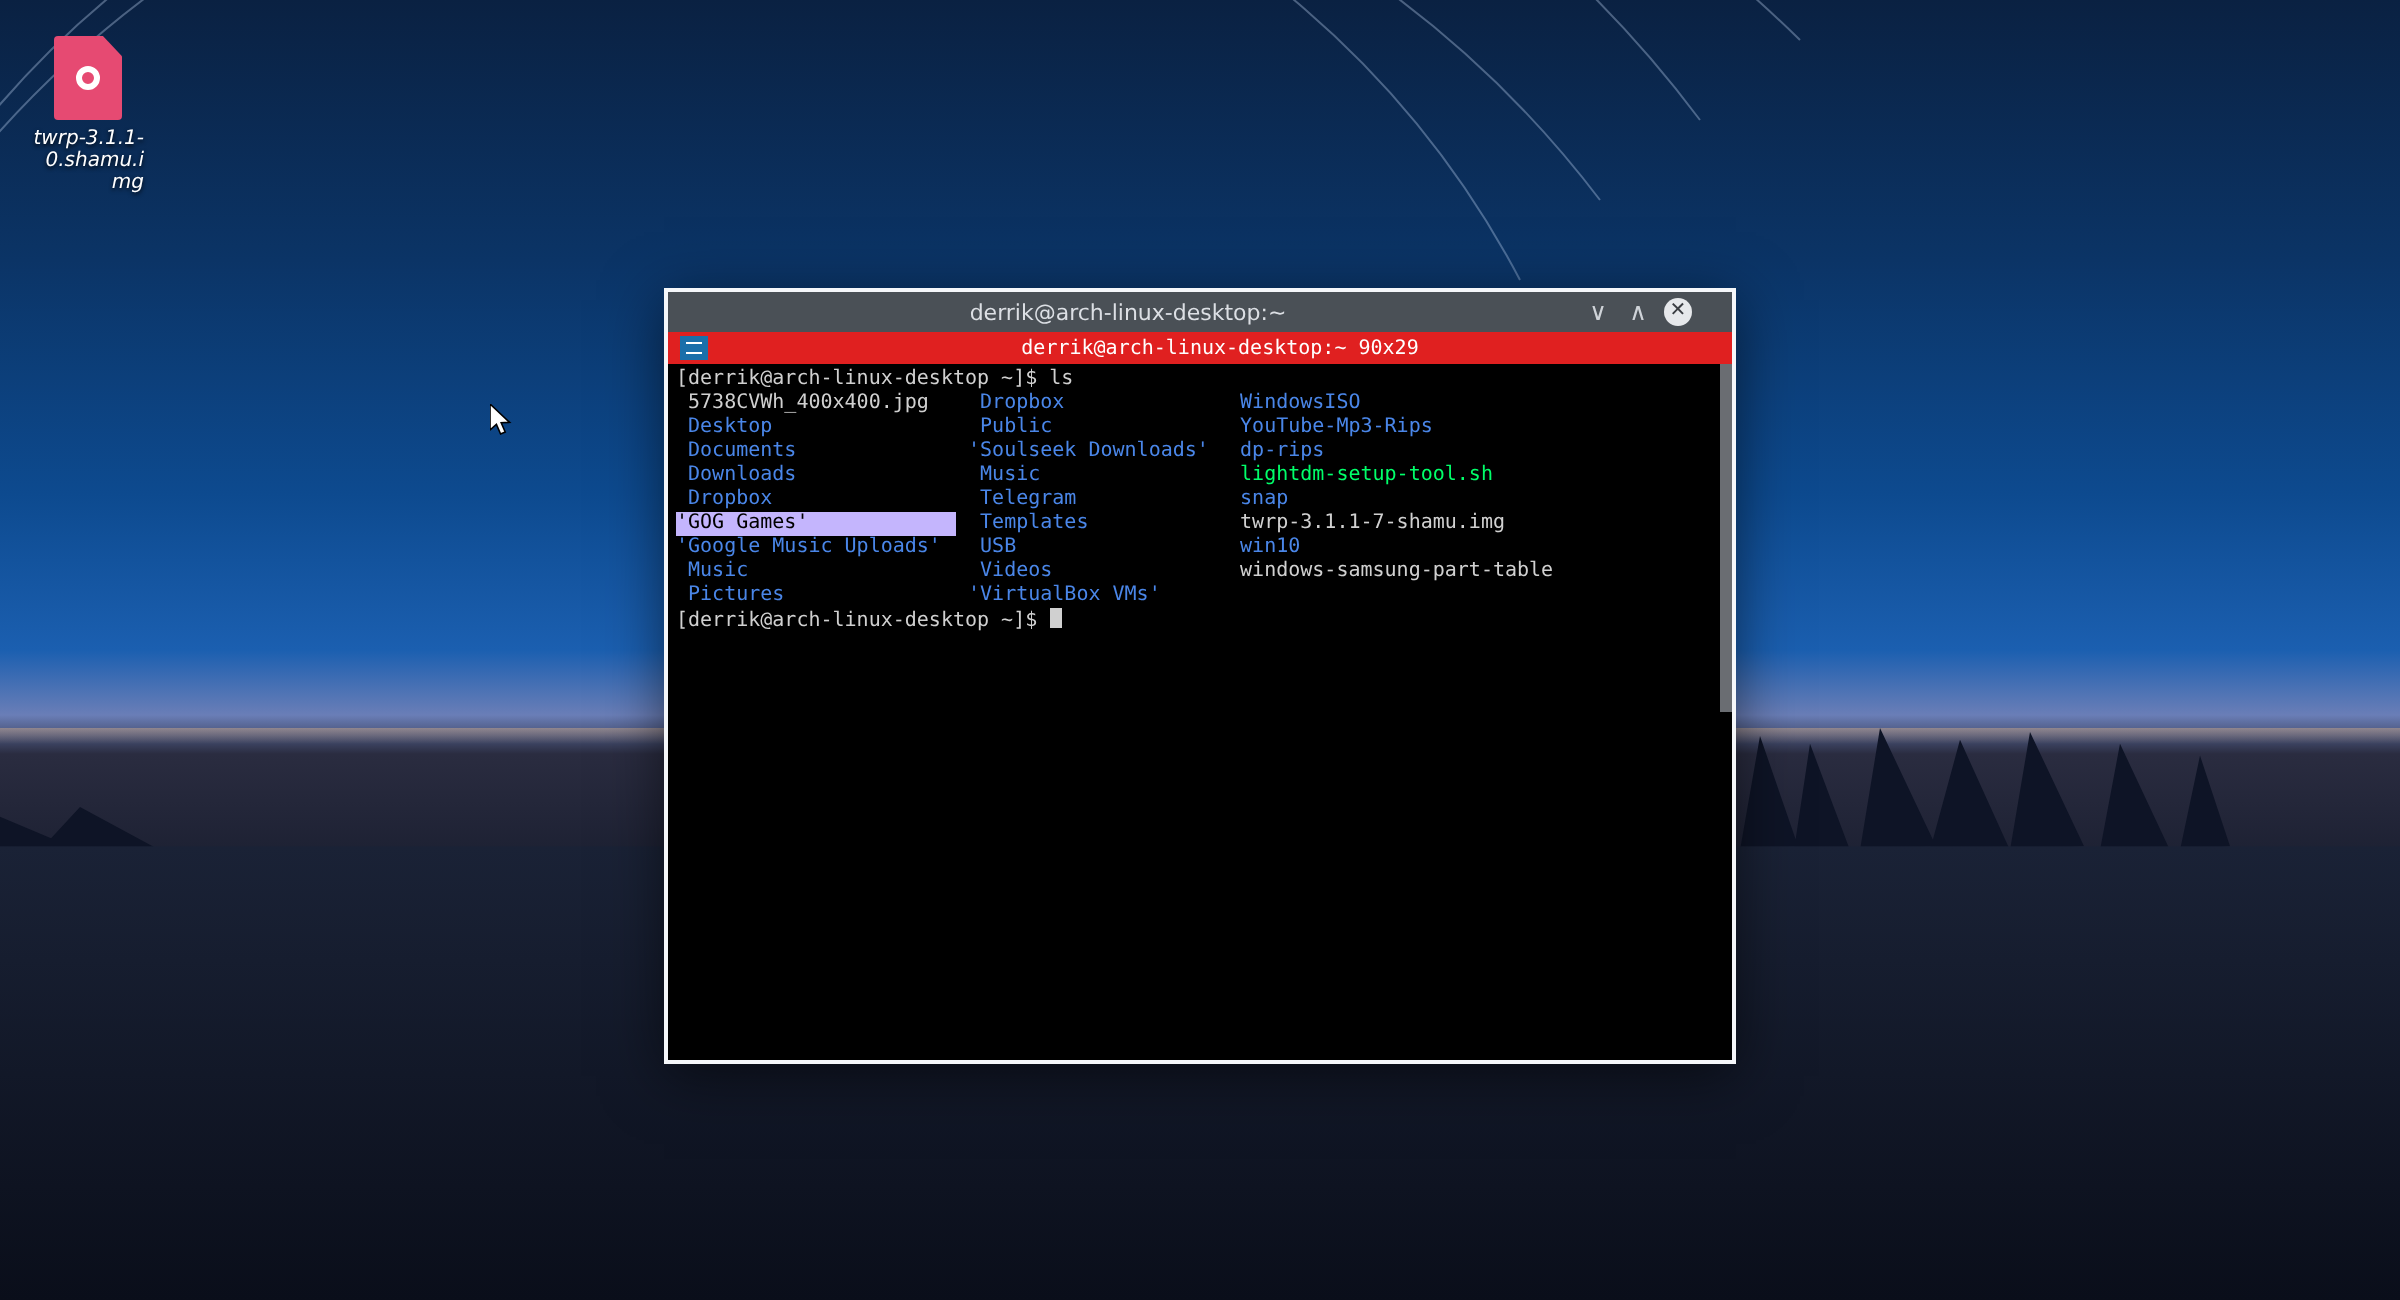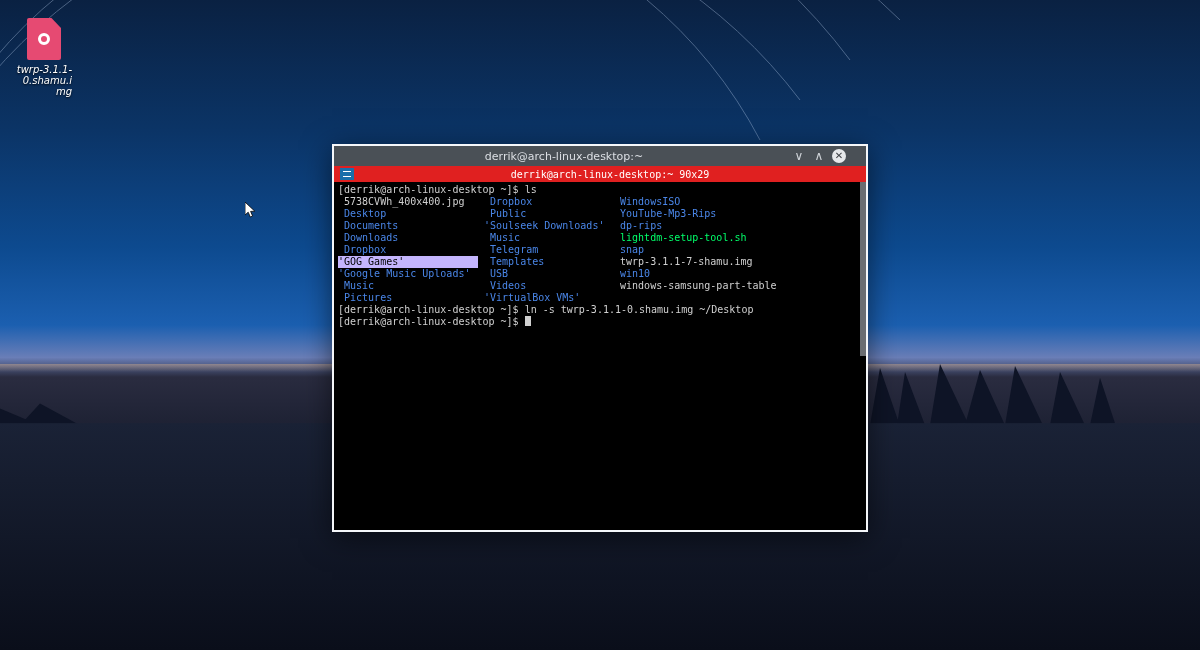--- a/index.html
+++ b/index.html
@@ -245,21 +245,18 @@
           <span class="dir">  win10</span>
           <span class="dir"> Music</span>
           <span class="dir">  Videos</span>
           <span class="file-white">  windows-samsung-part-table</span>
           <span class="dir"> Pictures</span>
           <span class="quoted"> 'VirtualBox VMs'</span>
           <span></span>
         </div>
 
       <div>
-        <span class="prompt">[derrik@arch-linux-desktop ~]$ </span><span class="file-white">ln -s twrp-3.1.1-0.shamu.img ~/Desktop</span>
-      </div>
-      <div>
         <span class="prompt">[derrik@arch-linux-desktop ~]$ </span><span class="cursor-block"></span>
       </div>
     </div>
   </div>
 
 </div>
 
 </body></html>

